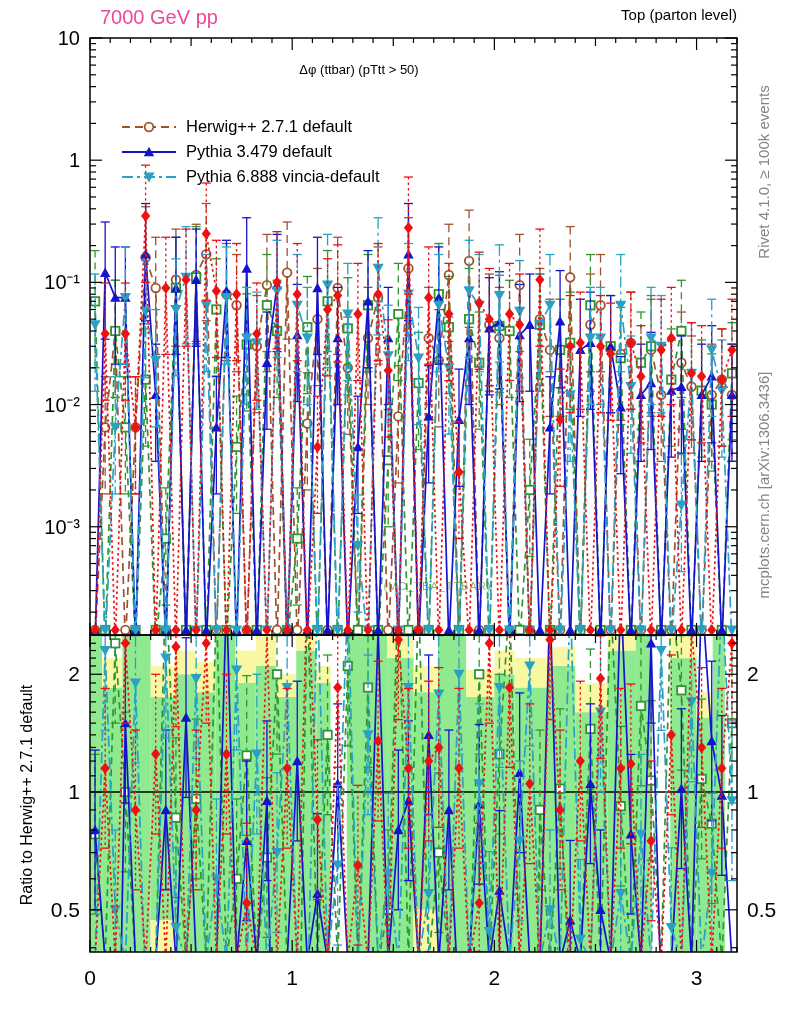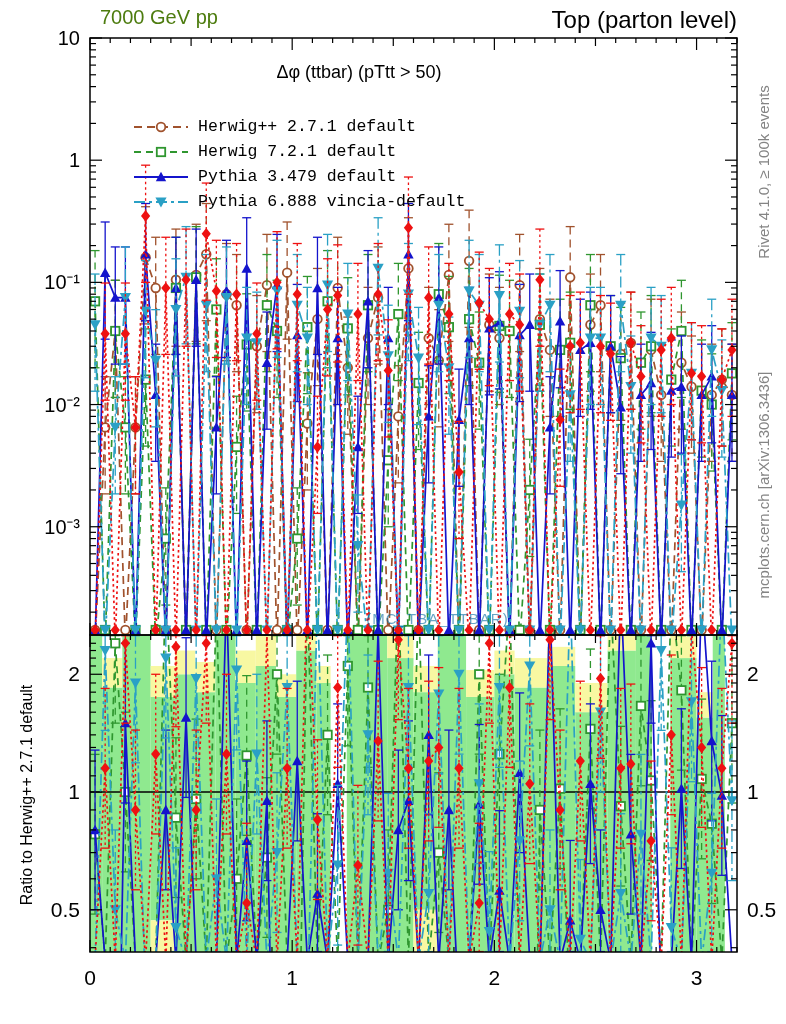--- a/index.html
+++ b/index.html
@@ -1,30 +1,30 @@
 <!DOCTYPE html>
 <html><head>
 <meta charset="utf-8">
 <style>
   html,body{margin:0;padding:0;background:#fff;}
   .canvas{position:relative;width:786px;height:1024px;background:#fff;
           font-family:"Liberation Sans",sans-serif;overflow:hidden;}
   .abs{position:absolute;}
   svg text{font-family:"Liberation Sans",sans-serif;fill:#000;}
-  .top-left-title{left:100px;top:6px;font-size:20px;color:#4d7c0f;white-space:nowrap;}
-  .top-right-title{right:49px;top:6px;font-size:24px;color:#000;white-space:nowrap;text-align:right;}
-  .plot-title{left:90px;top:62px;width:538px;text-align:center;font-size:18px;color:#000;}
-  .watermark{left:114px;top:610px;width:647px;text-align:center;font-size:15px;
-             color:#0369a1;opacity:0.6;letter-spacing:1px;}
+  .top-left-title{left:100px;top:6px;font-size:20px;color:#ec4899;white-space:nowrap;}
+  .top-right-title{right:49px;top:6px;font-size:15px;color:#000;white-space:nowrap;text-align:right;}
+  .plot-title{left:90px;top:62px;width:538px;text-align:center;font-size:13px;color:#000;}
+  .watermark{left:114px;top:580px;width:647px;text-align:center;font-size:11px;
+             color:#4d7c0f;opacity:0.6;letter-spacing:1px;}
   .rot{white-space:nowrap;color:#848484;font-size:15px;transform:translate(-50%,-50%) rotate(-90deg);}
   .rivet{left:763px;top:172px;}
   .mcplots{left:763px;top:485px;}
   .ratio-ylabel{left:27px;top:795px;white-space:nowrap;color:#000;font-size:16px;
                 transform:translate(-50%,-50%) rotate(-90deg);}
-  #legend{left:132px;top:114px;font-family:Liberation Mono, monospace;}
+  #legend{left:120px;top:114px;}
   .leg-row{display:flex;align-items:center;height:25px;}
   .leg-label{font-size:16.5px;color:#000;margin-left:8px;white-space:nowrap;}
 </style>
 </head>
 <body>
 
 <div class="canvas">
 
   <svg id="plot" width="786" height="1024" class="abs" style="left:0;top:0">
     <defs>
@@ -1803,27 +1803,20 @@
   <div id="legend" class="abs">
       <div class="leg-row">
         <svg width="58" height="22">
           <line x1="2" y1="11" x2="56" y2="11" stroke="#a0522d" stroke-width="1.8" stroke-dasharray="8 5"></line>
           <circle cx="29" cy="11" r="4.3" fill="#fff" stroke="#a0522d" stroke-width="1.8"></circle>
         </svg>
         <span class="leg-label">Herwig++ 2.7.1 default</span>
       </div>
       <div class="leg-row">
         <svg width="58" height="22">
-          <line x1="2" y1="11" x2="56" y2="11" stroke="#2f962f" stroke-width="1.8" stroke-dasharray="7 5"></line>
-          <rect x="24.8" y="6.8" width="8.4" height="8.4" fill="#fff" stroke="#2f962f" stroke-width="1.8"></rect>
-        </svg>
-        <span class="leg-label">Herwig 7.2.1 default</span>
-      </div>
-      <div class="leg-row">
-        <svg width="58" height="22">
           <line x1="2" y1="11" x2="56" y2="11" stroke="#1414cc" stroke-width="1.8"></line>
           <path d="M29 5.8L34.2 15.2L23.8 15.2Z" fill="#1414cc"></path>
         </svg>
         <span class="leg-label">Pythia 3.479 default</span>
       </div>
       <div class="leg-row">
         <svg width="58" height="22">
           <line x1="2" y1="11" x2="56" y2="11" stroke="#2aa0c5" stroke-width="1.8" stroke-dasharray="11 4 3 4"></line>
           <path d="M29 16.6L34.6 6.4L23.4 6.4Z" fill="#2aa0c5"></path>
         </svg>

